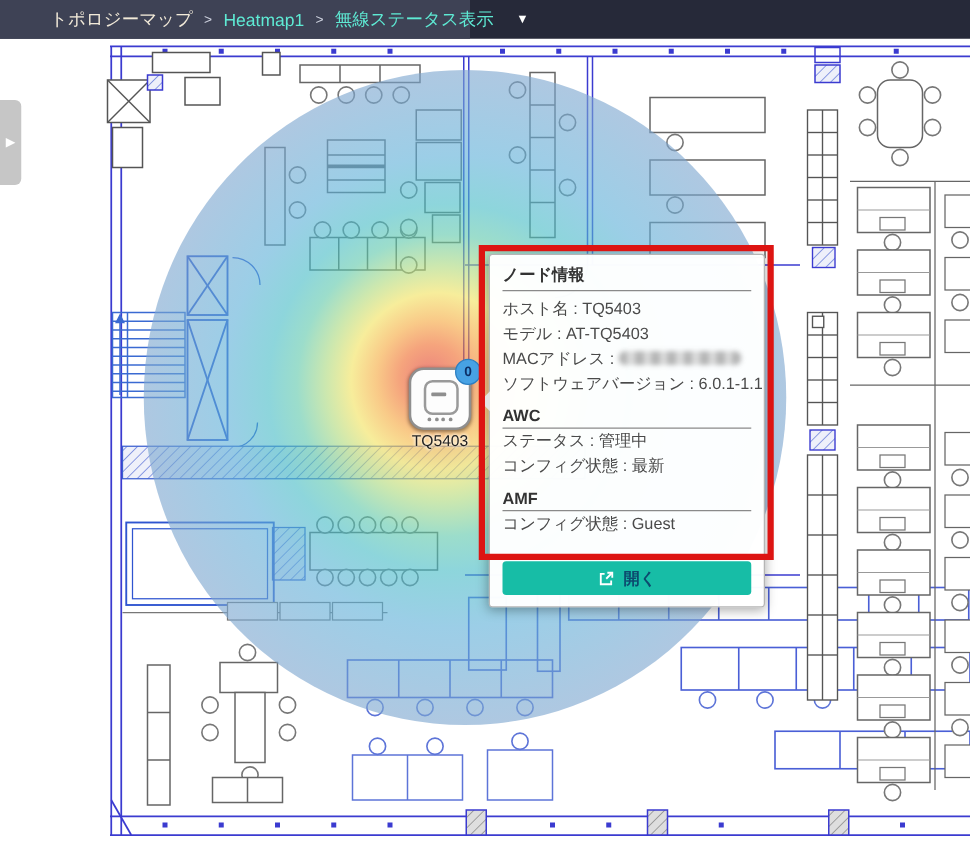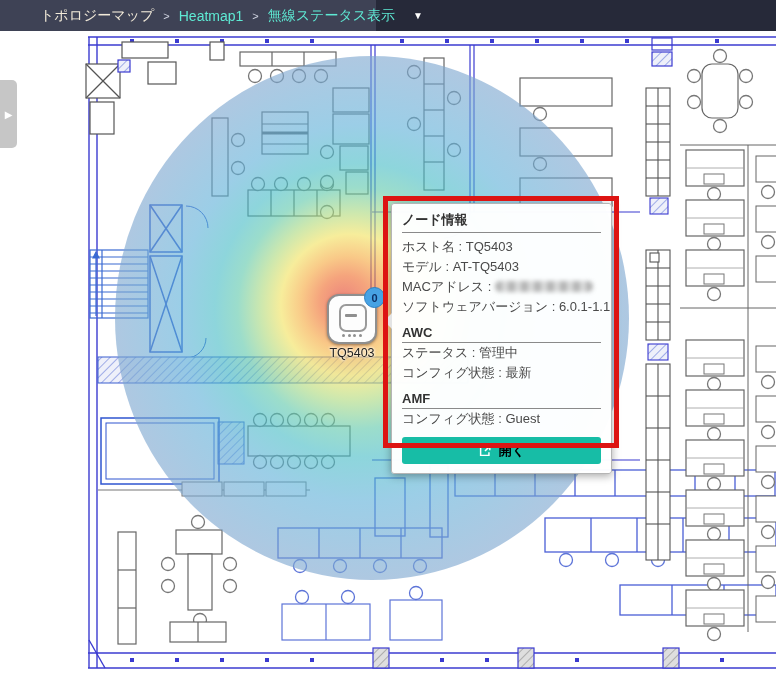--- a/index.html
+++ b/index.html
@@ -44,22 +44,22 @@
   .popup:before{content:"";position:absolute;left:-8px;top:109px;border:8px solid transparent;
     border-right-color:#e4e4e4;border-left:none;}
   .pop-title{font-weight:bold;color:#333;padding-bottom:3px;border-bottom:1px solid #8a8a8a;margin-bottom:4px;}
   .pop-row{line-height:20px;white-space:nowrap;}
   .pop-colon{white-space:pre;}
   .sec-title{font-weight:bold;color:#333;margin-top:8px;padding-bottom:2px;border-bottom:1px solid #8a8a8a;margin-bottom:0;}
   .redacted{display:inline-block;vertical-align:middle;height:11px;border-radius:5px;margin-top:-2px;
     background:repeating-linear-gradient(90deg,#9d9d9d 0 7px,#cfcfcf 7px 13px);filter:blur(2px);opacity:.75;}
   .redacted.ip{width:86px;}
   .redacted.mac{width:98px;}
-  .open-btn{margin-top:8px;width:100%;height:27px;border:none;border-radius:3px;background:#17bda6;
-    color:#000000;font-size:13px;font-weight:bold;display:flex;align-items:center;justify-content:center;
+  .open-btn{margin-top:20px;width:100%;height:27px;border:none;border-radius:3px;background:#17bda6;
+    color:#0c4a6e;font-size:13px;font-weight:bold;display:flex;align-items:center;justify-content:center;
     gap:7px;cursor:pointer;font-family:inherit;}
   .open-btn svg{display:block;}
 
   
   .annotation{position:absolute;left:383px;top:196px;width:236px;height:252px;border:5px solid #dd1412;
     box-sizing:border-box;z-index:30;pointer-events:none;}
 </style>
 </head>
 <body>
 

